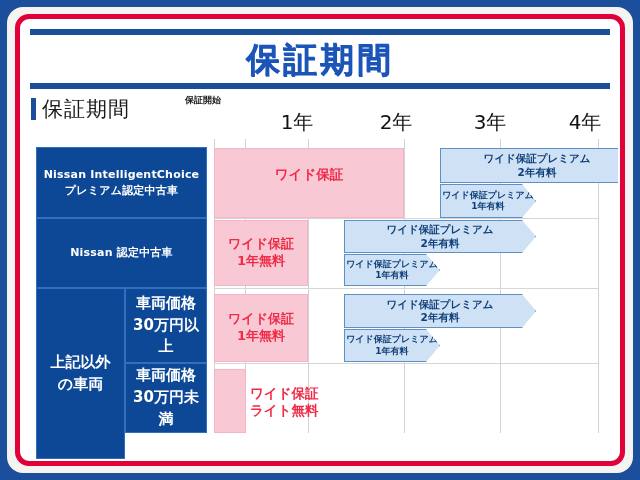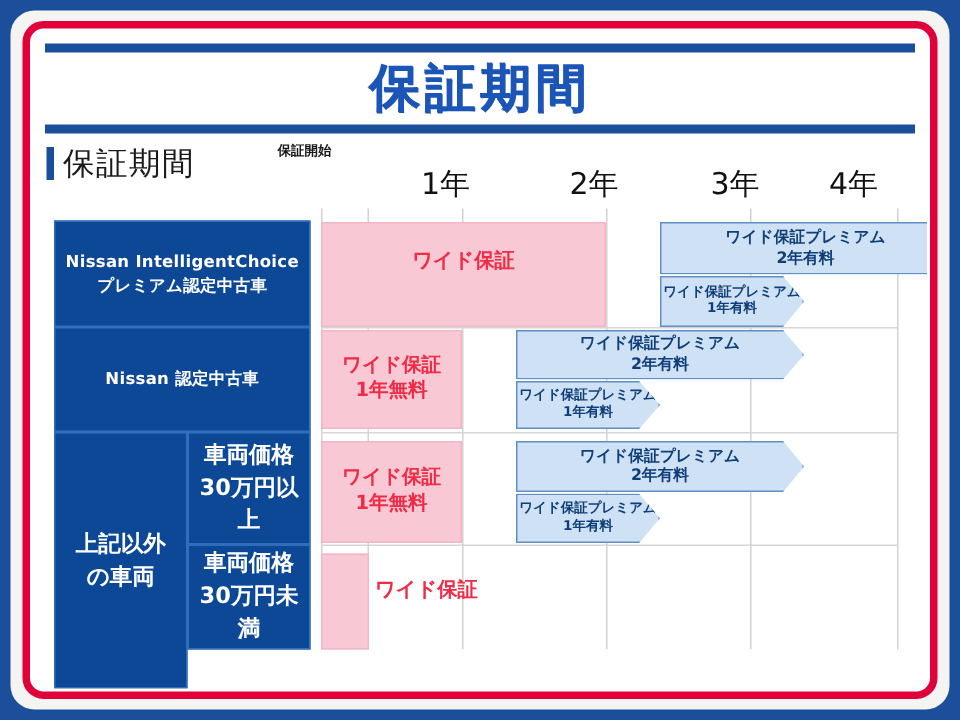--- a/index.html
+++ b/index.html
@@ -201,21 +201,21 @@
       <div id="section-label">保証期間</div>
     </div>
 
     <div id="chart">
 
       <div id="start-caption">保証開始</div>
 
       <div class="axis-tick" style="left:275px">1年</div>
       <div class="axis-tick" style="left:374px">2年</div>
       <div class="axis-tick" style="left:468px">3年</div>
-      <div class="axis-tick" style="left:547px">4年</div>
+      <div class="axis-tick" style="left:563px">4年</div>
 
       <div class="gridline" style="left:192px"></div>
       <div class="gridline" style="left:223px"></div>
       <div class="gridline" style="left:286px"></div>
       <div class="gridline" style="left:382px"></div>
       <div class="gridline" style="left:478px"></div>
       <div class="gridline" style="left:576px"></div>
 
       <div class="rowline" style="top:197px"></div>
       <div class="rowline" style="top:267px"></div>
@@ -300,17 +300,18 @@
       <div class="arrow small clip-arrow" style="left:286px; top:308px; width:96px; height:33px;">
         <div>
           <div>ワイド保証プレミアム</div>
           <div>1年有料</div>
         </div>
       </div>
 
       <div class="bar-pink" style="left:192px; top:348px; width:32px; height:64px;"></div>
       <div class="bar-label-red" style="left:228px; top:364px; width:120px; text-align:left;">
         <div>ワイド保証</div>
+        <div>ライト無料</div>
       </div>
 
     </div>
   </div>
 </div>
 
 </body></html>

